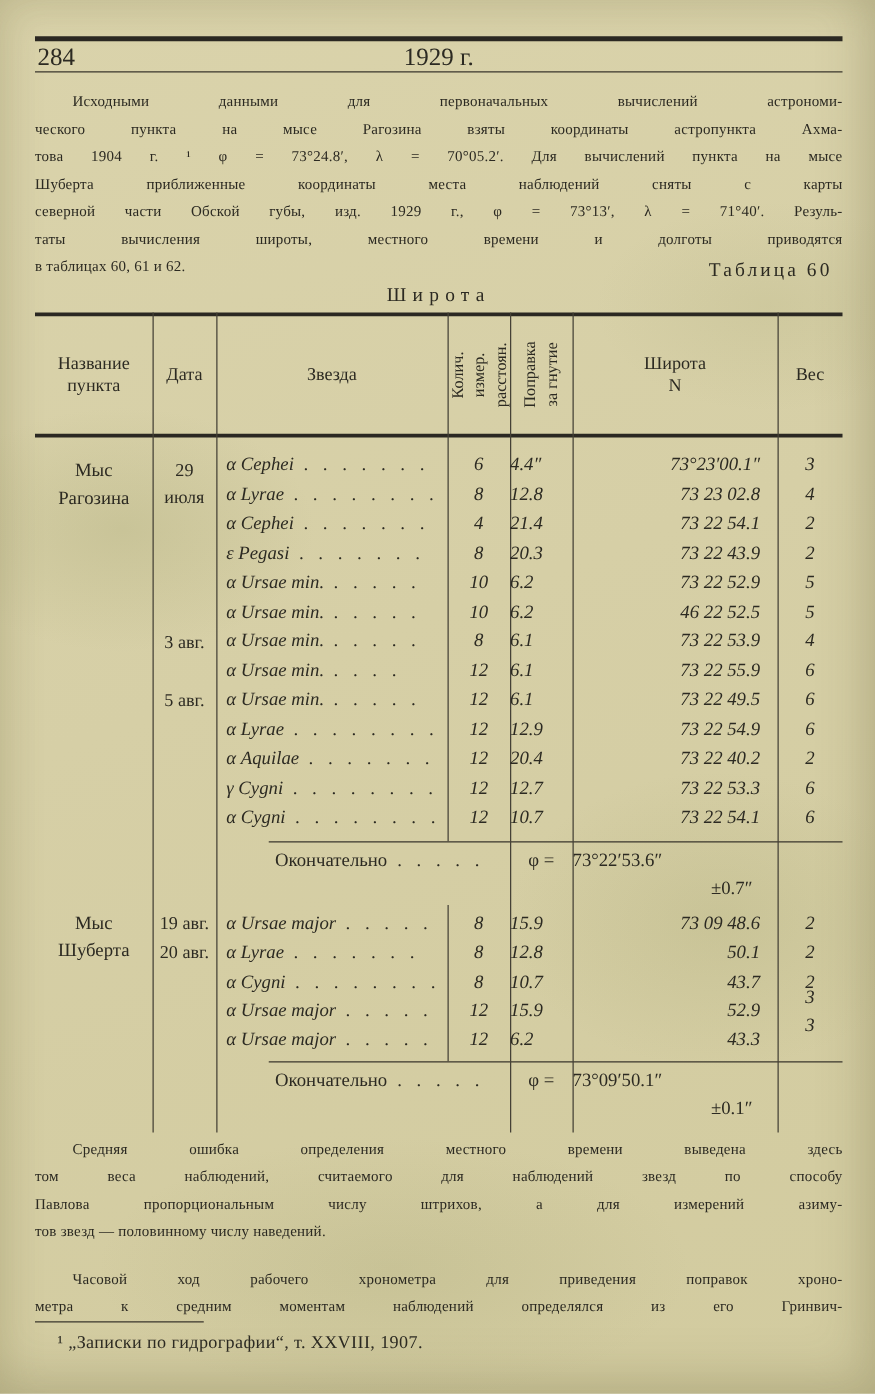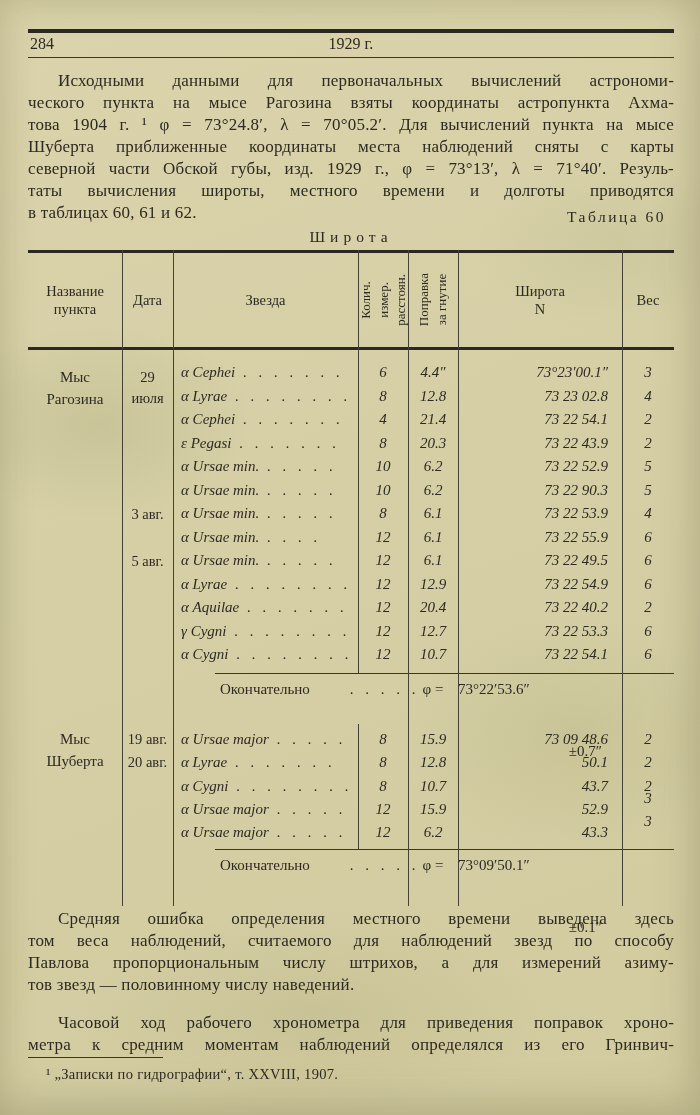--- a/index.html
+++ b/index.html
@@ -15,26 +15,26 @@
       linear-gradient(160deg,#dad3ab 0%, #d6cfa6 45%, #d2cb9f 100%);
   }
   .vignette { position:absolute; inset:0; pointer-events:none;
     box-shadow: inset -10px -14px 38px rgba(92,86,48,0.22), inset 8px 10px 30px rgba(126,120,72,0.14); }
 
   .rule { position:absolute; background:#2b2822; }
   .rule.thin { height:1px; background:#3a362d; }
   .rule.heavy { height:3px; }
 
   
-  .pagehead { position:absolute; left:28px; top:35px; width:646px; height:20px; font-size:16px; }
+  .pagehead { position:absolute; left:28px; top:35px; width:646px; height:20px; font-size:20px; }
   .pagehead .num { position:absolute; left:2px; top:0; }
   .pagehead .title { position:absolute; left:0; width:100%; text-align:center; top:0; }
 
   
-  .para { position:absolute; left:28px; width:646px; font-size:17px; letter-spacing:0.2px; }
+  .para { position:absolute; left:28px; width:646px; font-size:12px; letter-spacing:0.2px; }
   .para .line { height:22px; line-height:22px; overflow:hidden; text-align:justify; text-align-last:justify; }
   .para .line.last { text-align-last:auto; }
   .para .line:first-child { padding-left:30px; }
   #para1 { top:70px; } #para2 { top:908px; } #para3 { top:1012px; }
 
   .tbl-label { position:absolute; right:34px; top:208px; font-size:15.5px; letter-spacing:2.5px; }
   .tbl-title { position:absolute; left:28px; width:646px; top:228px; text-align:center; font-size:15.5px; letter-spacing:5px; }
 
   
   .table { position:absolute; left:28px; top:250px; width:646px; height:656px; font-size:15px; }
@@ -46,37 +46,37 @@
 
   .rows { position:absolute; left:145px; width:501px;font-style:italic; }
   #sec1-rows { top:100px; padding-top:11px; }
   #sec2-rows { top:478px; }
   .trow { display:flex; height:23.5px; line-height:23.5px; }
   #sec2-rows .trow { height:23.3px; line-height:23.3px; }
   .cell { overflow:visible; }
   .star-cell { width:185px; display:flex; padding-left:8px; box-sizing:border-box; overflow:hidden; }
   .dots { margin-left:8px; letter-spacing:4px; white-space:nowrap; }
   .n-cell { width:50px; text-align:center; }
-  .corr-cell { width:50px; text-align:center; }
+  .corr-cell { width:50px; text-align:left; }
   .lat-cell { width:164px; text-align:right; padding-right:14px; box-sizing:border-box;padding-left:36px; }
   .wt-cell { width:52px; text-align:center; }
   .wt-raise { position:relative; top:-11px; }
 
   .station { position:absolute; left:0; width:94px; text-align:center; line-height:22px; }
   #station1 { top:116px; } #station2 { top:478px; }
   .date { position:absolute; left:94px; width:51px; text-align:center; line-height:21px; font-size:14.5px; }
   #date-s1a { top:117px; } #date-s1b { top:253px; line-height:22px; } #date-s1c { top:300px; line-height:22px;text-align:center; }
   #date-s2a { top:479px; } #date-s2b { top:502px; }
 
   .final { position:absolute; left:0; width:646px; height:46px; }
   #final1 { top:428px; } #final2 { top:604px; }
-  .final .lbl { position:absolute; left:145px; top:0; width:235px; height:23px; line-height:23px; padding-left:47px; box-sizing:border-box; display:flex;gap:32px; }
+  .final .lbl { position:absolute; left:145px; top:0; width:235px; height:23px; line-height:23px; padding-left:47px; box-sizing:border-box; display:flex; }
   .final .phi { position:absolute; left:380px; top:0; width:50px; text-align:center; line-height:23px; }
   .final .val { position:absolute; left:430px; top:0; width:164px; padding-right:14px; box-sizing:border-box; line-height:23px; }
-  .final .pm  { position:absolute; left:430px; top:22px; width:164px; text-align:right; padding-right:20px; box-sizing:border-box; line-height:23px;margin-top:40px; }
+  .final .pm  { position:absolute; left:430px; top:22px; width:164px; text-align:right; padding-right:20px; box-sizing:border-box; line-height:23px; }
 
   
   .footnote { position:absolute; left:28px; top:1066px; width:646px; font-size:14.5px; text-indent:18px; letter-spacing:0.3px; }
 </style>
 </head>
 <body>
 
 <div class="vignette"></div>
 
 <div class="rule heavy" style="left:28px; top:29px; width:646px; height:4px;"></div>
@@ -195,21 +195,21 @@
         <div class="cell lat-cell">73 22 52.9</div>
         <div class="cell wt-cell">5</div>
       </div>
       <div class="trow">
         <div class="cell star-cell">
           <span>α Ursae min.</span>
           <span class="dots">. . . . .</span>
         </div>
         <div class="cell n-cell">10</div>
         <div class="cell corr-cell">6.2</div>
-        <div class="cell lat-cell">73 22 90.3</div>
+        <div class="cell lat-cell">46 22 52.5</div>
         <div class="cell wt-cell">5</div>
       </div>
       <div class="trow">
         <div class="cell star-cell">
           <span>α Ursae min.</span>
           <span class="dots">. . . . .</span>
         </div>
         <div class="cell n-cell">8</div>
         <div class="cell corr-cell">6.1</div>
         <div class="cell lat-cell">73 22 53.9</div>

